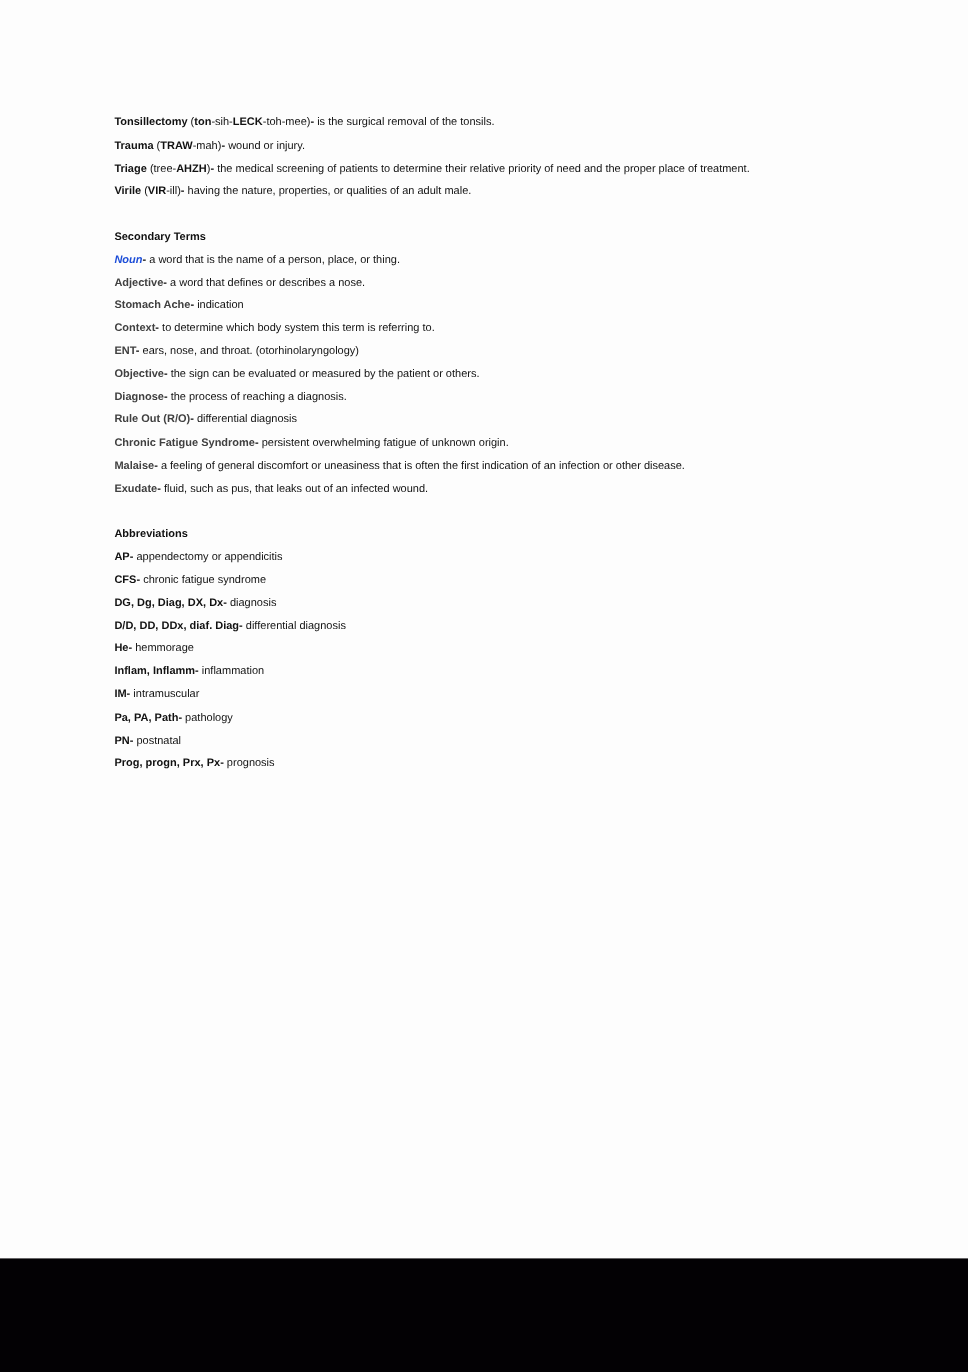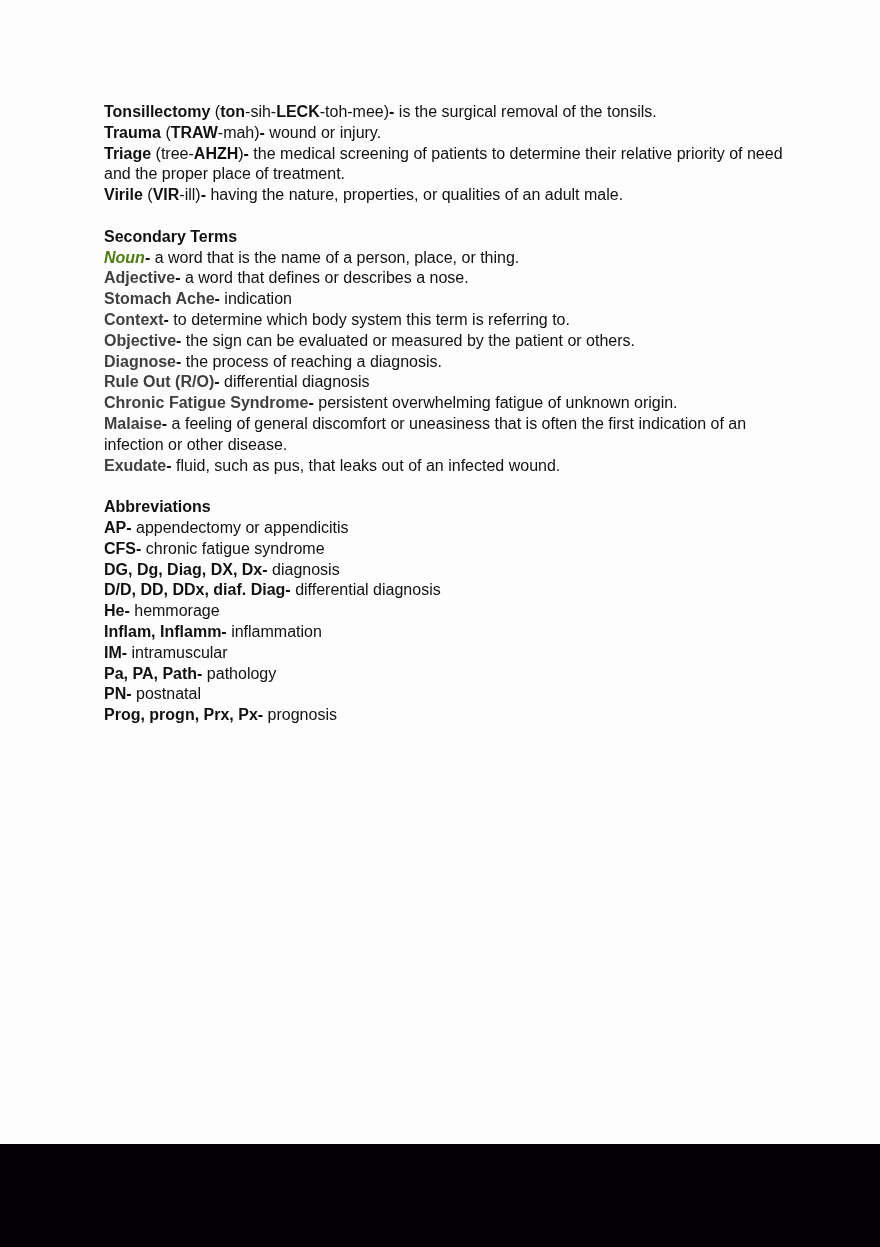--- a/index.html
+++ b/index.html
@@ -5,27 +5,27 @@
   html, body { margin: 0; padding: 0; }
   body {
     width: 880px; height: 1247px; background: #ffffff; position: relative;
     font-family: "Liberation Sans", sans-serif; color: #111111; overflow: hidden;
   }
   .page {
     position: absolute; left: 0; top: 0; width: 880px; height: 1144px; background: #fdfdfd;
   }
   .content {
     position: absolute; left: 104px; top: 102px; width: 690px;
-    font-size: 16px; line-height: 20.8px;
+    font-size: 10px; line-height: 20.8px;
   }
   .line { white-space: nowrap; }
   .wrap { white-space: normal; }
   .b { font-weight: bold; }
   .o { color: #404040; font-weight: bold; }
-  .oi { color: #4d7c0f; font-weight: bold; font-style: italic; }
+  .oi { color: #1d4ed8; font-weight: bold; font-style: italic; }
   .gap { height: 20.8px; }
   .bottom-bar {
     position: absolute; left: 0; top: 1144px; width: 880px; height: 103px; background: #030104;
   }
 </style>
 </head>
 <body>
 
 <div class="page">
   <div class="content">
@@ -47,20 +47,21 @@
       <span><span>(</span><span class="b">VIR</span><span>-ill)</span></span><span class="b">-</span><span> having the nature, properties, or qualities of an adult male.</span>
     </div>
 
     <div class="gap"></div>
 
     <div class="line b">Secondary Terms</div>
     <div class="line"><span class="oi">Noun</span><span class="b">-</span><span> a word that is the name of a person, place, or thing.</span></div>
     <div class="line"><span class="o">Adjective</span><span class="b">-</span><span> a word that defines or describes a nose.</span></div>
     <div class="line"><span class="o">Stomach Ache</span><span class="b">-</span><span> indication</span></div>
     <div class="line"><span class="o">Context</span><span class="b">-</span><span> to determine which body system this term is referring to.</span></div>
+    <div class="line"><span class="o">ENT</span><span class="b">-</span><span> ears, nose, and throat. (otorhinolaryngology)</span></div>
     <div class="line"><span class="o">Objective</span><span class="b">-</span><span> the sign can be evaluated or measured by the patient or others.</span></div>
     <div class="line"><span class="o">Diagnose</span><span class="b">-</span><span> the process of reaching a diagnosis.</span></div>
     <div class="line"><span class="o">Rule Out (R/O)</span><span class="b">-</span><span> differential diagnosis</span></div>
     <div class="line"><span class="o">Chronic Fatigue Syndrome</span><span class="b">-</span><span> persistent overwhelming fatigue of unknown origin.</span></div>
     <div class="wrap"><span class="o">Malaise</span><span class="b">-</span><span> a feeling of general discomfort or uneasiness that is often the first indication of an infection or other disease.</span></div>
     <div class="line"><span class="o">Exudate</span><span class="b">-</span><span> fluid, such as pus, that leaks out of an infected wound.</span></div>
 
     <div class="gap"></div>
 
     <div class="line b">Abbreviations</div>

